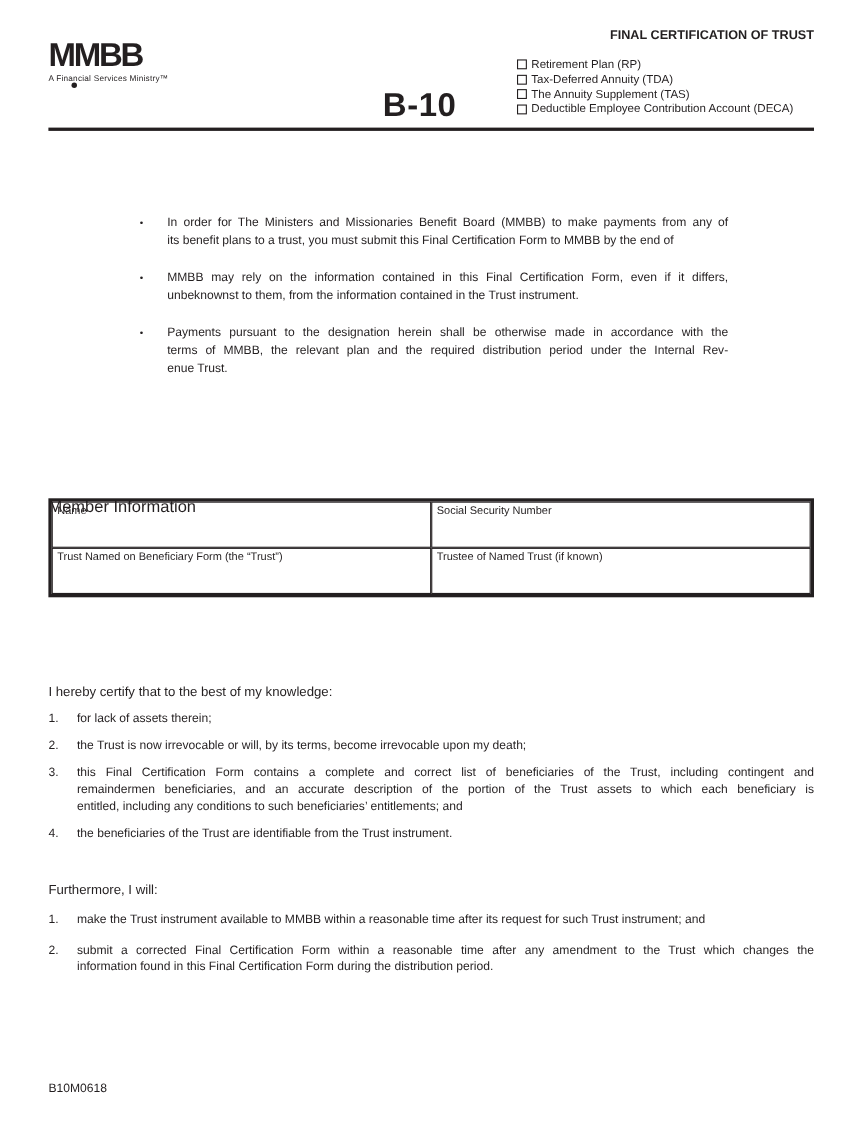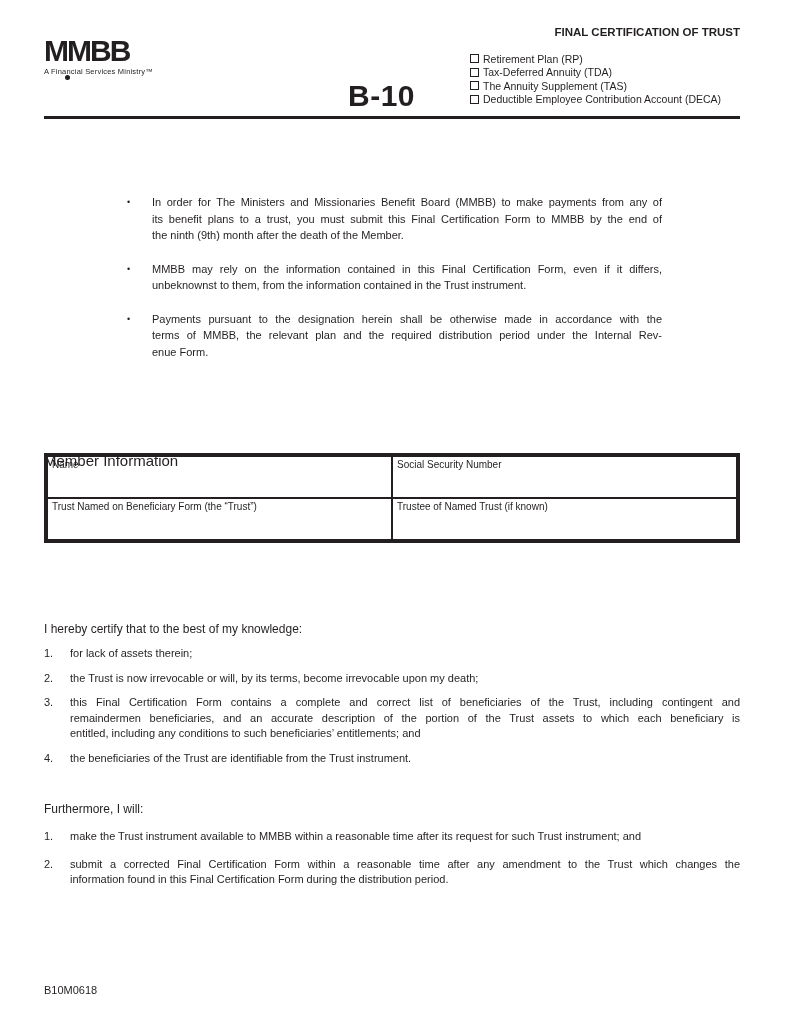--- a/index.html
+++ b/index.html
@@ -165,36 +165,35 @@
 
   <div class="form-number">B-10</div>
   <div class="top-rule"></div>
 
   <div class="intro">
     <div class="bullet-item">
       <span class="bullet-glyph">•</span>
       <div class="bullet-text jl">
           <div class="ln">In order for The Ministers and Missionaries Benefit Board (MMBB) to make payments from any of</div>
           <div class="ln">its benefit plans to a trust, you must submit this Final Certification Form to MMBB by the end of</div>
-          <div class="ln">the ninth (9th) month after the death of the Member.</div>
         </div>
     </div>
     <div class="bullet-item">
       <span class="bullet-glyph">•</span>
       <div class="bullet-text jl">
           <div class="ln">MMBB may rely on the information contained in this Final Certification Form, even if it differs,</div>
           <div class="ln">unbeknownst to them, from the information contained in the Trust instrument.</div>
         </div>
     </div>
     <div class="bullet-item">
       <span class="bullet-glyph">•</span>
       <div class="bullet-text jl">
           <div class="ln">Payments pursuant to the designation herein shall be otherwise made in accordance with the</div>
           <div class="ln">terms of MMBB, the relevant plan and the required distribution period under the Internal Rev-</div>
-          <div class="ln">enue Form.</div>
+          <div class="ln">enue Trust.</div>
         </div>
     </div>
   </div>
 
   <div class="mi-heading">Member Information</div>
 
   <div class="mi-table">
     <div class="mi-cell">
       <div class="mi-label">Name</div>
     </div>

